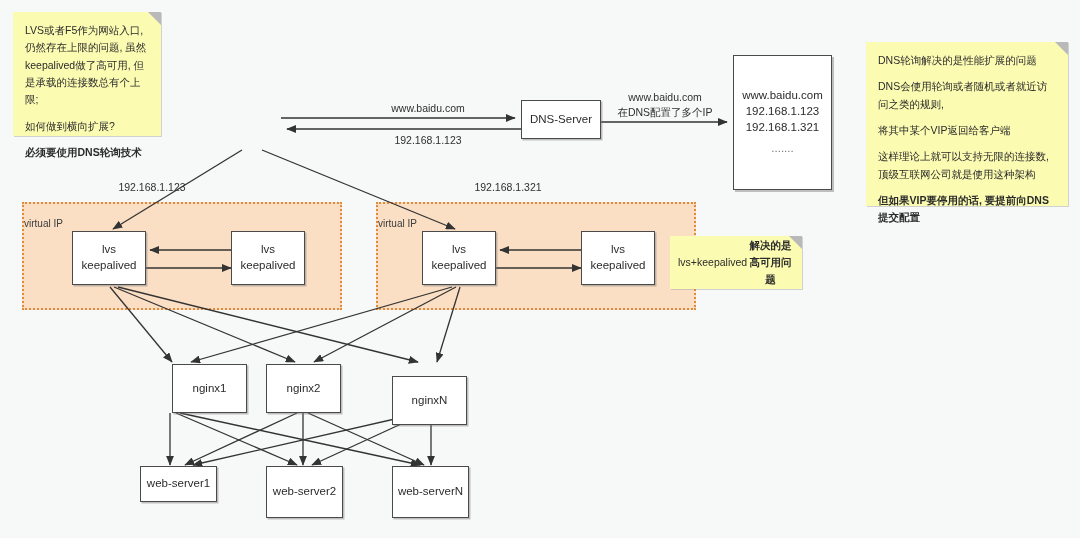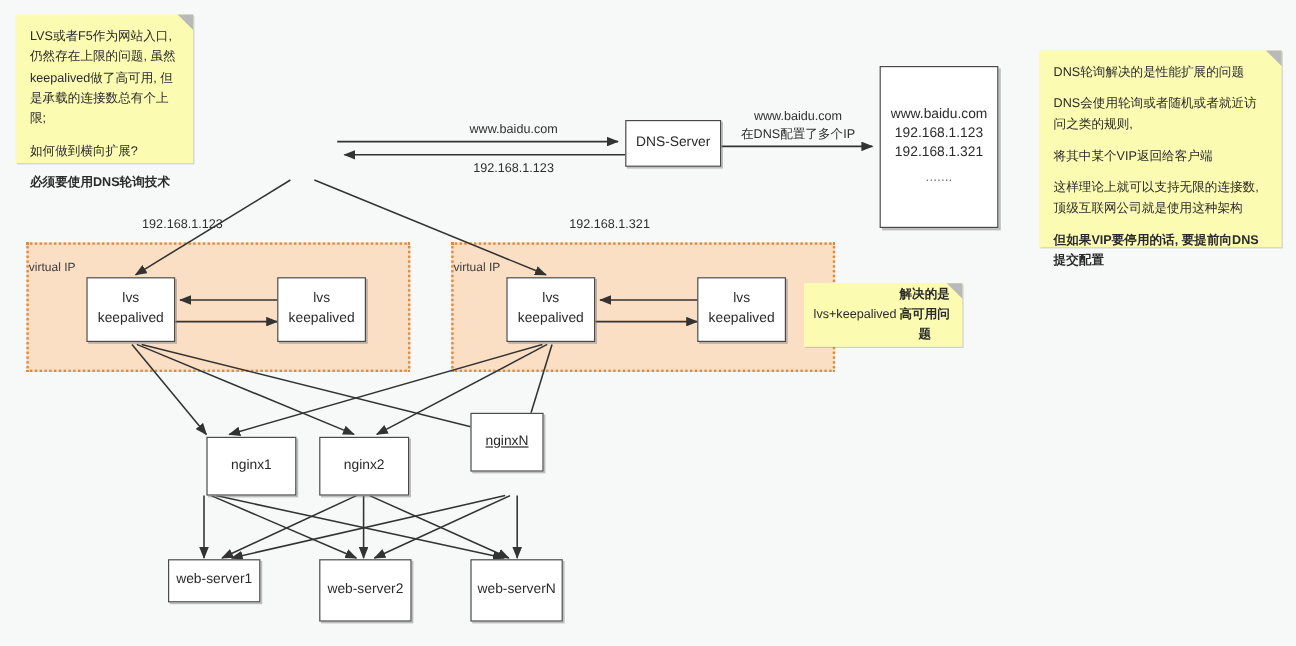--- a/index.html
+++ b/index.html
@@ -164,21 +164,21 @@
     <span>lvs</span>
     <span>keepalived</span>
   </div>
 
   <div class="node" style="left:140px;top:364px;width:75px;height:49px;margin-left:32px;">
     <span>nginx1</span>
   </div>
   <div class="node" style="left:266px;top:364px;width:75px;height:49px;">
     <span>nginx2</span>
   </div>
-  <div class="node" style="left:392px;top:344px;width:61px;height:49px;text-decoration:underline;">
+  <div class="node" style="left:392px;top:376px;width:75px;height:49px;">
     <span>nginxN</span>
   </div>
 
   <div class="node" style="left:140px;top:466px;width:77px;height:36px;">
     <span>web-server1</span>
   </div>
   <div class="node" style="left:266px;top:466px;width:77px;height:52px;">
     <span>web-server2</span>
   </div>
   <div class="node" style="left:392px;top:466px;width:77px;height:52px;">

